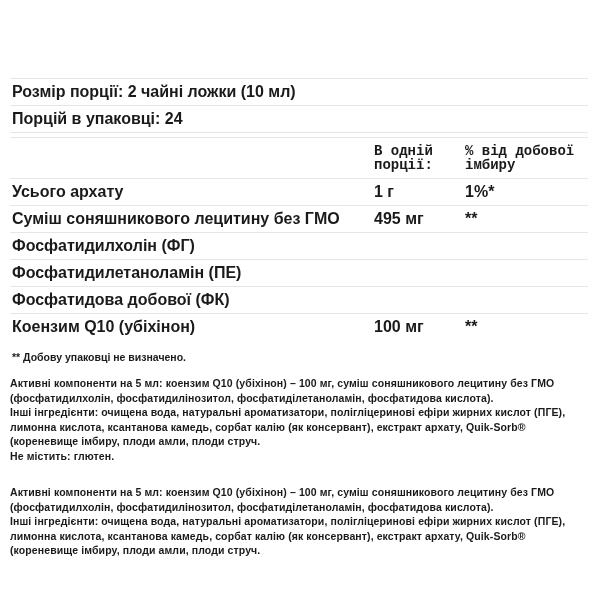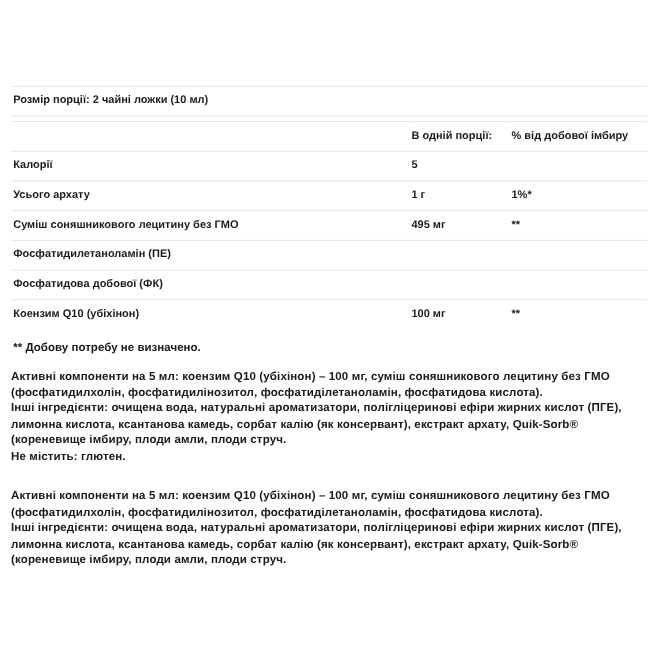--- a/index.html
+++ b/index.html
@@ -28,34 +28,35 @@
     border-collapse: collapse;
     width: 578px;
     table-layout: fixed;
   }
   .facts-table tr {
     border-top: 1px solid #e6e6e6;
   }
   .facts-table td {
     padding: 6px 2px 6px 2px;
     vertical-align: middle;
-    font-size: 10px;
+    font-size: 16px;
     line-height: 14px;
     height: 10px;
   }
   .col-name   { width: 362px; }
   .col-amount { width: 91px;  }
   .col-dv     { width: 125px; }
 
   .row-serving td,
   .row-nutrient td { font-weight: bold; }
 
   .row-header td {
     font-weight: bold;
-    font-size: 10px;
+    font-size: 14px;
+    font-family: Liberation Mono, monospace;
   }
   .row-header .col-name { font-weight: bold; }
 
   .spacer-row td {
     height: 4px;
     padding: 0;
     border: none;
   }
   .spacer-row { border-top: 1px solid #e6e6e6; }
 
@@ -93,49 +94,52 @@
       <col class="col-name">
       <col class="col-amount">
       <col class="col-dv">
     </colgroup>
     <tbody>
 
       <tr class="row-serving">
         <td class="col-name" colspan="3">Розмір порції: 2 чайні ложки (10 мл)</td>
       </tr>
 
+      <tr class="row-serving">
+        <td class="col-name" colspan="3">Порцій в упаковці: 24</td>
+      </tr>
 
       <tr class="spacer-row">
         <td colspan="3"></td>
       </tr>
 
       <tr class="row-header">
         <td class="col-name"></td>
         <td class="col-amount">В одній порції:</td>
         <td class="col-dv">% від добової імбиру</td>
       </tr>
 
-      <tr class="row-nutrient">
-        <td class="col-name">Калорії</td>
-        <td class="col-amount">5</td>
-        <td class="col-dv"></td>
-      </tr>
 
       <tr class="row-nutrient">
         <td class="col-name">Усього архату</td>
         <td class="col-amount">1 г</td>
         <td class="col-dv">1%*</td>
       </tr>
 
       <tr class="row-nutrient">
         <td class="col-name">Суміш соняшникового лецитину без ГМО</td>
         <td class="col-amount">495 мг</td>
         <td class="col-dv">**</td>
       </tr>
 
+      <tr class="row-nutrient">
+        <td class="col-name">Фосфатидилхолін (ФГ)</td>
+        <td class="col-amount"></td>
+        <td class="col-dv"></td>
+      </tr>
 
 
       <tr class="row-nutrient">
         <td class="col-name">Фосфатидилетаноламін (ПЕ)</td>
         <td class="col-amount"></td>
         <td class="col-dv"></td>
       </tr>
 
       <tr class="row-nutrient">
         <td class="col-name">Фосфатидова добової (ФК)</td>
@@ -146,21 +150,21 @@
       <tr class="row-nutrient">
         <td class="col-name">Коензим Q10 (убіхінон)</td>
         <td class="col-amount">100 мг</td>
         <td class="col-dv">**</td>
       </tr>
 
     </tbody>
   </table>
 
   <div class="footnotes">
-    <p class="footnote">** Добову потребу не визначено.</p>
+    <p class="footnote">** Добову упаковці не визначено.</p>
   </div>
 
   <div class="ingredient-block">
     <p>Активні компоненти на 5 мл:  коензим Q10 (убіхінон) – 100 мг, суміш соняшникового лецитину без ГМО (фосфатидилхолін, фосфатидилінозитол, фосфатиділетаноламін, фосфатидова кислота).</p>
     <p class="gap-sm">Інші інгредієнти: очищена вода, натуральні ароматизатори, полігліцеринові ефіри жирних кислот (ПГЕ), лимонна кислота, ксантанова камедь, сорбат калію (як консервант), екстракт архату, Quik-Sorb® (кореневище імбиру, плоди амли, плоди струч.</p>
     <p class="gap-sm">Не містить: глютен.</p>
   </div>
 
   <div class="ingredient-block">
     <p>Активні компоненти на 5 мл:  коензим Q10 (убіхінон) – 100 мг, суміш соняшникового лецитину без ГМО (фосфатидилхолін, фосфатидилінозитол, фосфатиділетаноламін, фосфатидова кислота).</p>

